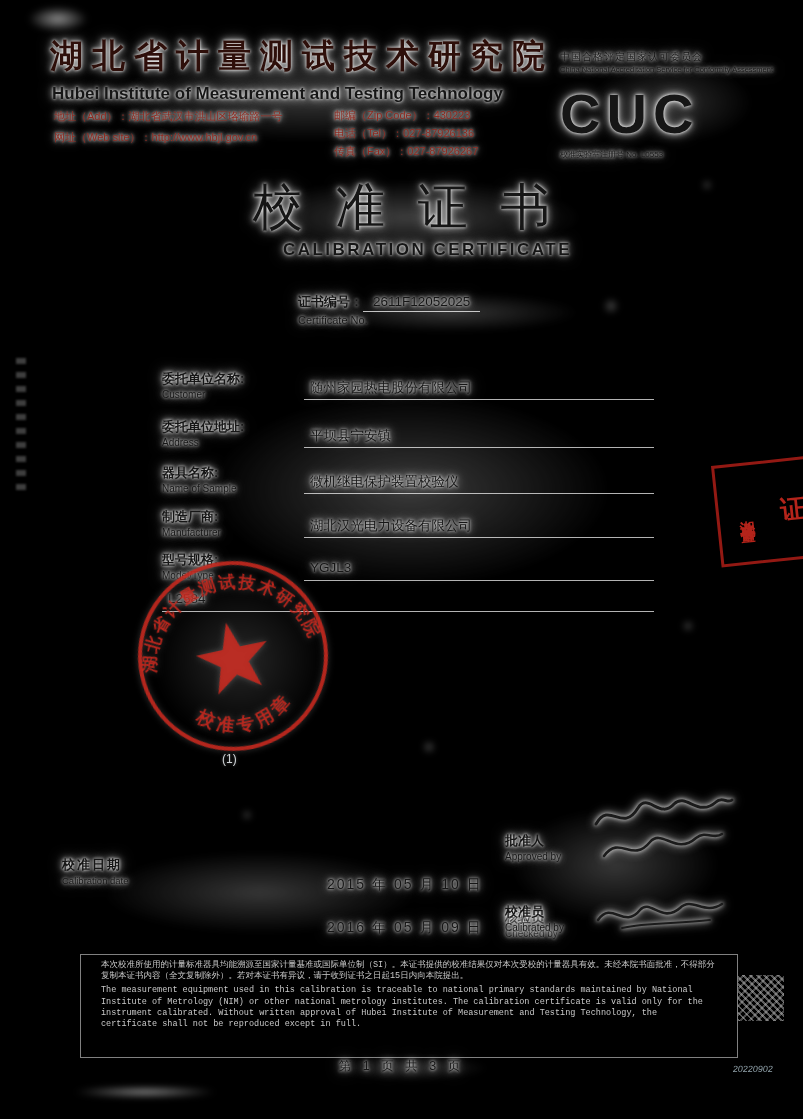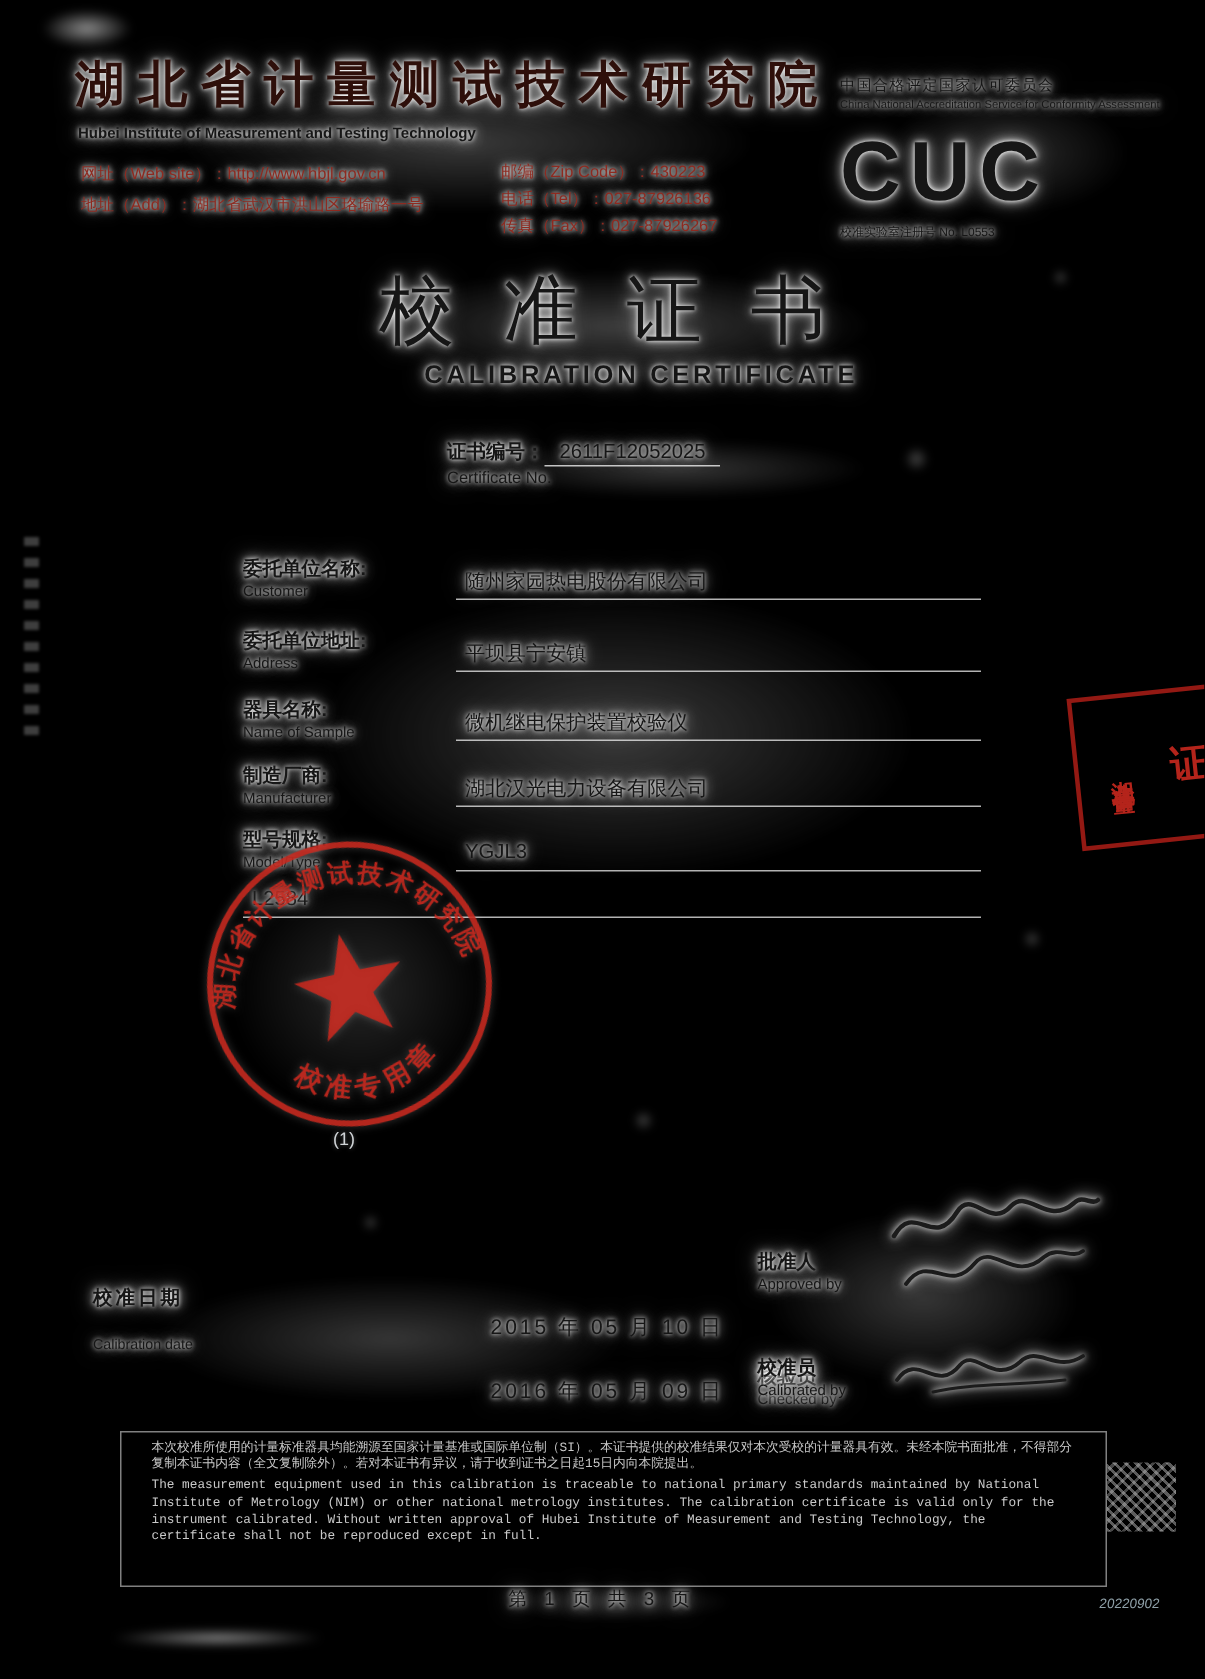--- a/index.html
+++ b/index.html
@@ -11,21 +11,21 @@
         filter:blur(3px);pointer-events:none;}
   .blob.bright{background:radial-gradient(closest-side,rgba(255,255,255,.55),rgba(255,255,255,0) 75%);}
   
   .tx{color:#161616;text-shadow:0 0 3px rgba(255,255,255,.95),0 0 7px rgba(255,255,255,.8),0 0 14px rgba(255,255,255,.5);}
   .tm{color:#2e0f0a;text-shadow:0 0 3px rgba(255,255,255,.95),0 0 7px rgba(255,255,255,.8),0 0 14px rgba(255,255,255,.5);}
   .tr{color:#8e2a20;text-shadow:0 0 3px rgba(255,255,255,.9),0 0 6px rgba(255,255,255,.7),0 0 12px rgba(255,255,255,.45);}
   .lt{color:#cfd3d6;text-shadow:0 0 3px rgba(255,255,255,.35);}
   .ink{filter:drop-shadow(0 0 2px rgba(255,255,255,.9)) drop-shadow(0 0 5px rgba(255,255,255,.7));}
 
   .inst-cn{position:absolute;left:50px;top:34px;font-size:33px;font-weight:bold;letter-spacing:9px;white-space:nowrap;}
-  .inst-en{position:absolute;left:52px;top:84px;font-size:10px;font-weight:bold;}
+  .inst-en{position:absolute;left:52px;top:84px;font-size:17px;font-weight:bold;}
   .contact1{position:absolute;left:54px;top:106px;width:280px;font-size:11px;line-height:1.9;}
   .contact2{position:absolute;left:334px;top:106px;width:230px;font-size:11px;line-height:1.65;}
   .accred{position:absolute;left:560px;top:50px;width:232px;}
   .acc-cn{font-size:10px;letter-spacing:1px;}
   .acc-en{font-size:7.5px;margin-top:1px;}
   .logo{font-size:56px;font-weight:bold;letter-spacing:6px;margin-top:7px;}
   .logo-sub{font-size:8px;margin-top:3px;}
 
   .title-cn{position:absolute;left:0;top:174px;width:100%;text-align:center;font-size:50px;font-weight:normal;
             letter-spacing:.65em;text-indent:.65em;}
@@ -52,21 +52,21 @@
   .cs-big{font-size:26px;font-weight:bold;}
 
   .sig-row{position:absolute;left:505px;width:110px;}
   .sg-cn{font-size:13px;font-weight:bold;}
   .sg-en{font-size:10px;margin-top:1px;}
   .sigA{position:absolute;left:588px;top:794px;}
   .sigC{position:absolute;left:592px;top:894px;}
 
   .date-label{position:absolute;left:62px;width:240px;}
   .dt-cn{font-size:13px;font-weight:bold;letter-spacing:2px;}
-  .dt-en{font-size:9.5px;margin-top:17px;}
+  .dt-en{font-size:9.5px;margin-top:1px;}
   .date-val{position:absolute;left:327px;font-size:14px;letter-spacing:2px;white-space:nowrap;margin-top:16px;}
 
   .disc{position:absolute;left:80px;top:954px;width:616px;height:92px;border:1px solid rgba(255,255,255,.5);
         padding:5px 20px;color:#c9c9c9;font-size:8.5px;line-height:1.32;overflow:hidden;font-family:Liberation Mono, monospace;}
   .disc p{margin:0 0 3px 0;}
 
   .page-no{position:absolute;left:0;top:1058px;width:100%;text-align:center;font-size:12.5px;letter-spacing:4px;}
   .serial{position:absolute;left:733px;top:1064px;font-size:9px;color:#8fa0a8;transform:skewX(-8deg);}
 
   .qr-noise{position:absolute;left:738px;top:975px;width:46px;height:46px;opacity:.8;
@@ -95,22 +95,22 @@
   <div class="blob" style="left:680px;top:618px;width:16px;height:16px;"></div>
   <div class="blob" style="left:420px;top:738px;width:18px;height:18px;"></div>
   <div class="blob" style="left:240px;top:808px;width:14px;height:14px;"></div>
   <div class="blob" style="left:700px;top:178px;width:14px;height:14px;"></div>
   <div class="qr-noise"></div>
   <div class="edge-artifact"></div>
 
   <div class="inst-cn tm">湖北省计量测试技术研究院</div>
   <div class="inst-en tx">Hubei Institute of Measurement and Testing Technology</div>
   <div class="contact1">
+    <div class="tr">地址（Add）：湖北省武汉市洪山区珞瑜路一号</div>
     <div class="tr">网址（Web site）：http://www.hbjl.gov.cn</div>
-    <div class="tr">地址（Add）：湖北省武汉市洪山区珞瑜路一号</div>
   </div>
   <div class="contact2">
     <div class="tr">邮编（Zip Code）：430223</div>
     <div class="tr">电话（Tel）：027-87926136</div>
     <div class="tr">传真（Fax）：027-87926267</div>
   </div>
   <div class="accred">
     <div class="acc-cn tx">中国合格评定国家认可委员会</div>
     <div class="acc-en tx">China National Accreditation Service for Conformity Assessment</div>
     <div class="logo tx">CUC</div>

